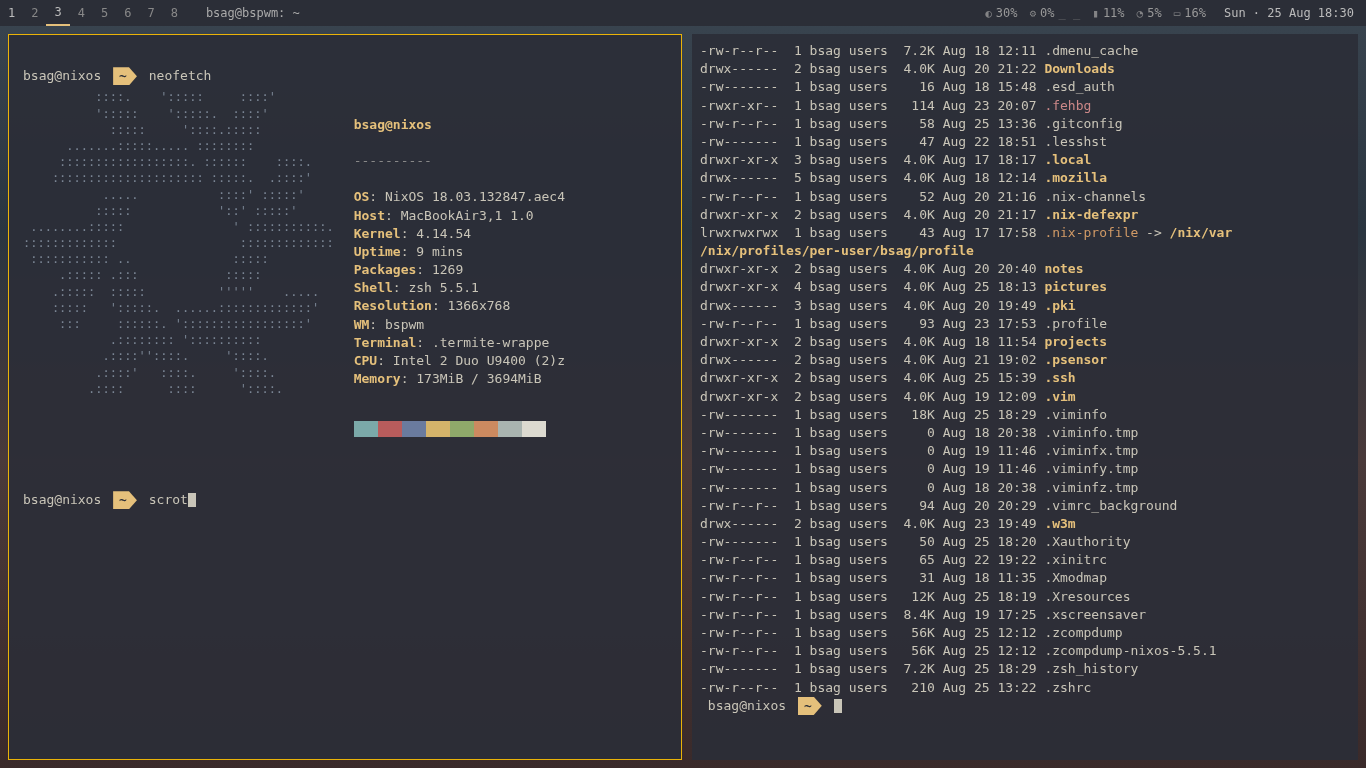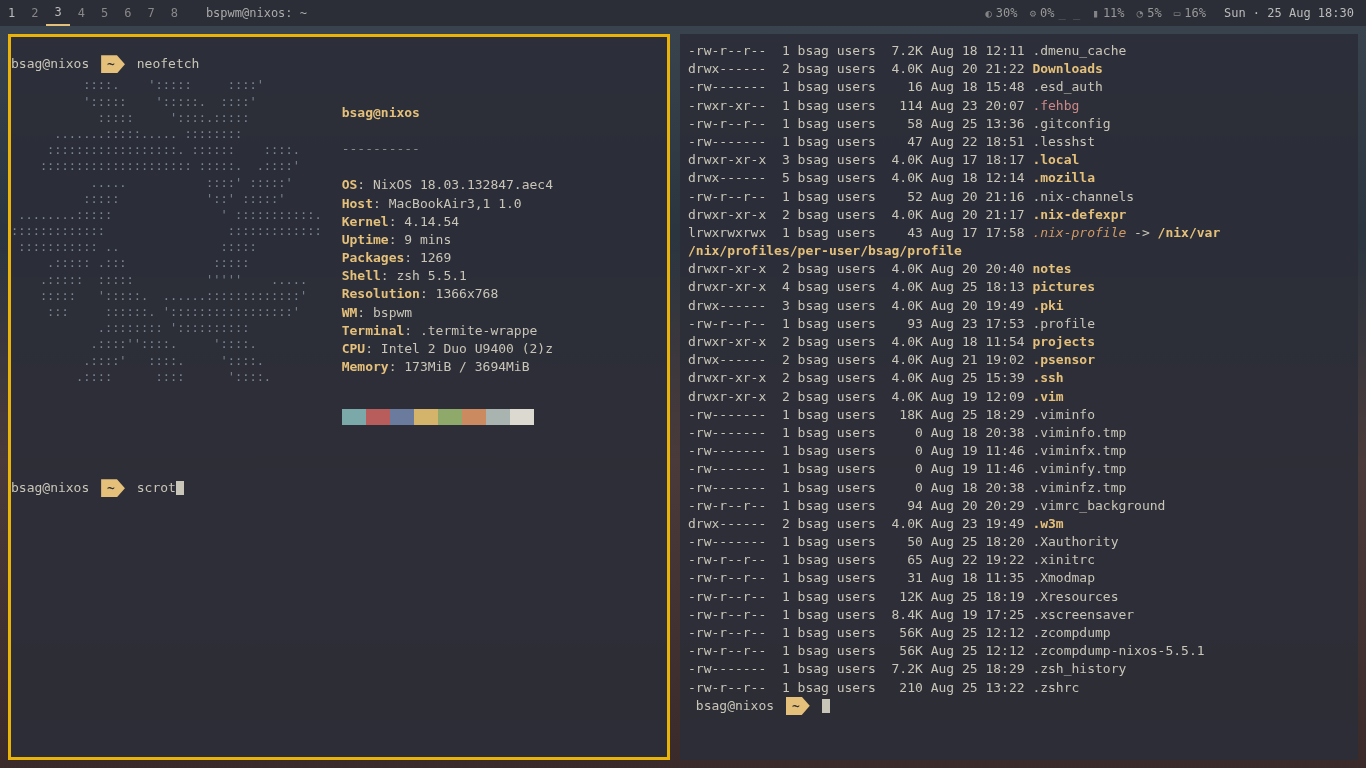--- a/index.html
+++ b/index.html
@@ -39,21 +39,22 @@
 .datetime { padding: 0 12px; color: #bbb; }
 .windows {
   display: flex;
   padding: 8px;
   gap: 10px;
   height: calc(100% - 26px);
 }
 .terminal {
   flex: 1;
   background: rgba(43, 46, 55, 0.92);
-  border: 3px solid #eab308;
+  border: 1px solid #eab308;
+  padding: 14px;
   overflow: hidden;
   line-height: 1.4;
   white-space: pre;
   font-size: 13px;
 }
 .terminal-right {
   border: none;
   padding: 8px 14px 14px 8px;
 }
 .prompt-host { color: #c9c5b8; }
@@ -78,40 +79,40 @@
 .ascii { color: #7a8594; font-size: 12px; line-height: 1.35; }
 .info { margin-top: 8px; }
 .info-title { color: #e5c07b; font-weight: bold; }
 .info-dashes { color: #888; }
 .info-key { color: #e5c07b; font-weight: bold; }
 .info-val { color: #c9c5b8; margin-top: 18px; }
 .colors { display: flex; margin-top: 14px; }
 .color-block { width: 24px; height: 16px; }
 .ls-line { white-space: pre; }
 .dir { color: #e5c07b; font-weight: bold; }
-.link { color: #d19a66; font-style: italic; }
+.link { color: #d19a66; }
 .linktarget { color: #e5c07b; font-weight: bold; }
 .exec { color: #c88; }
 .pathwrap { color: #e5c07b; font-weight: bold; }
 </style>
 </head>
 <body>
 
 <div class="topbar">
   <div class="workspaces" id="ws-list">
       <div class="workspace occupied">1</div>
       <div class="workspace">2</div>
       <div class="workspace active occupied">3</div>
       <div class="workspace">4</div>
       <div class="workspace">5</div>
       <div class="workspace">6</div>
       <div class="workspace">7</div>
       <div class="workspace">8</div>
     </div>
-  <div class="title-section">bspwm@nixos: ~</div>
+  <div class="title-section">bsag@bspwm: ~</div>
   <div class="spacer"></div>
   <div class="status-group">
       <span class="status-icon">◐</span>
       <span>30%</span>
     </div>
   <div class="status-group">
       <span class="status-icon">⚙</span>
       <span>0%</span>
       <span style="opacity:.5">  _ _</span>
     </div>

